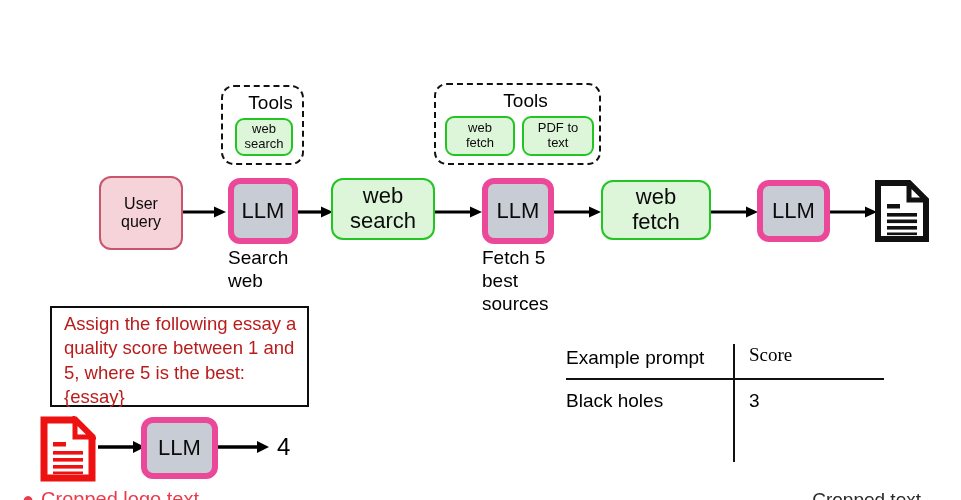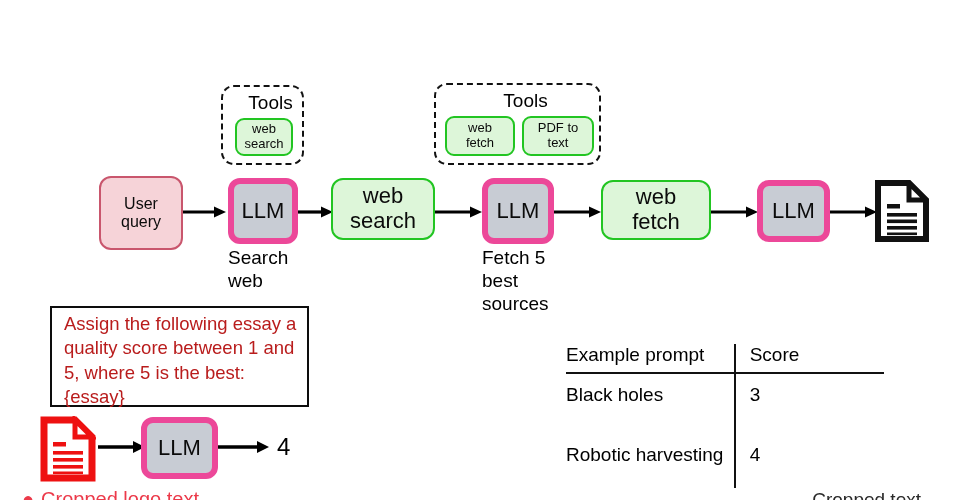--- a/index.html
+++ b/index.html
@@ -145,21 +145,21 @@
     text-align: left;
     padding: 10px 4px 0 0;
     vertical-align: top;
   }
   .tbl .col-prompt { width: 175px; }
   .tbl .col-score {
     border-left: 2px solid #111;
     padding-left: 14px;
     width: 143px;
   }
-  .tbl th.col-score { padding-bottom: 6px; }
+  .tbl th.col-score { padding-bottom: 12px; font-family: Liberation Serif, serif; }
   .tbl tr.spacer td { height: 28px; padding: 0; }
   .tbl tr.tail td { height: 22px; padding: 0; }
   
   .footer-logo {
     position: absolute;
     left: 22px;
     bottom: 0;
     height: 11px;
     overflow: hidden;
     display: flex;
@@ -298,24 +298,20 @@
       </thead>
       <tbody>
         <tr>
           <td class="col-prompt">Black holes</td>
           <td class="col-score">3</td>
         </tr>
         <tr class="spacer">
           <td class="col-prompt"></td>
           <td class="col-score"></td>
         </tr>
-        <tr>
-          <td class="col-prompt">Robotic harvesting</td>
-          <td class="col-score">4</td>
-        </tr>
         <tr class="tail">
           <td class="col-prompt"></td>
           <td class="col-score"></td>
         </tr>
       </tbody>
     </table>
   </div>
 
   <div class="footer-logo">
     <span>●</span>

